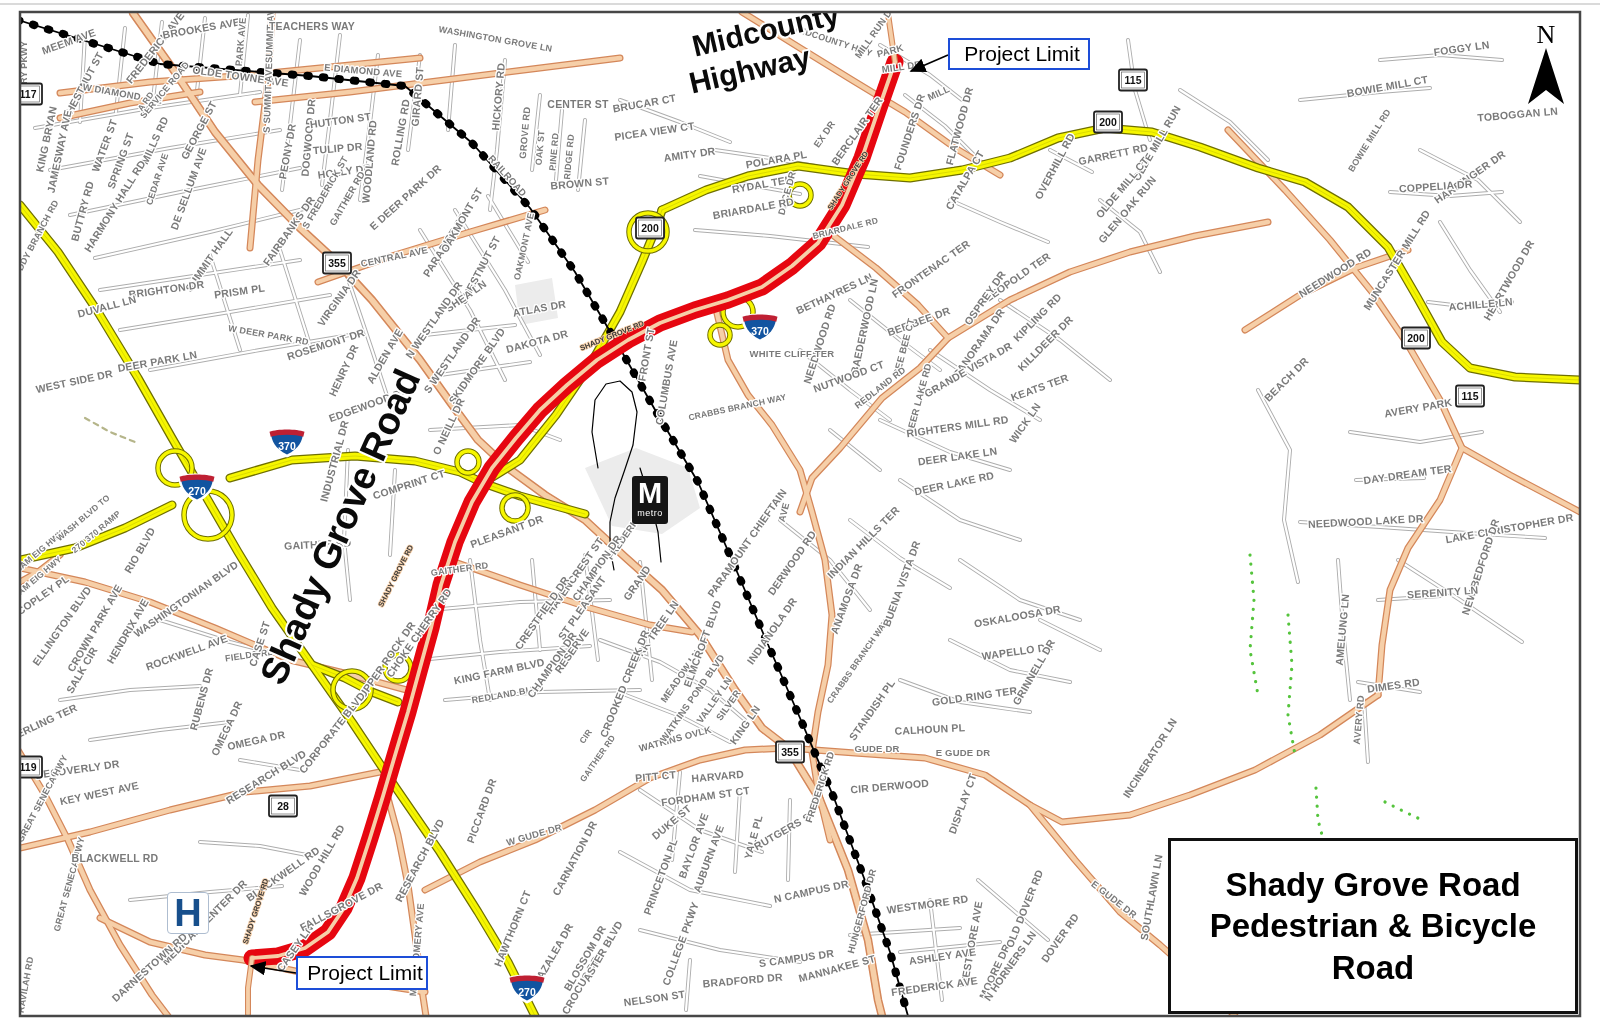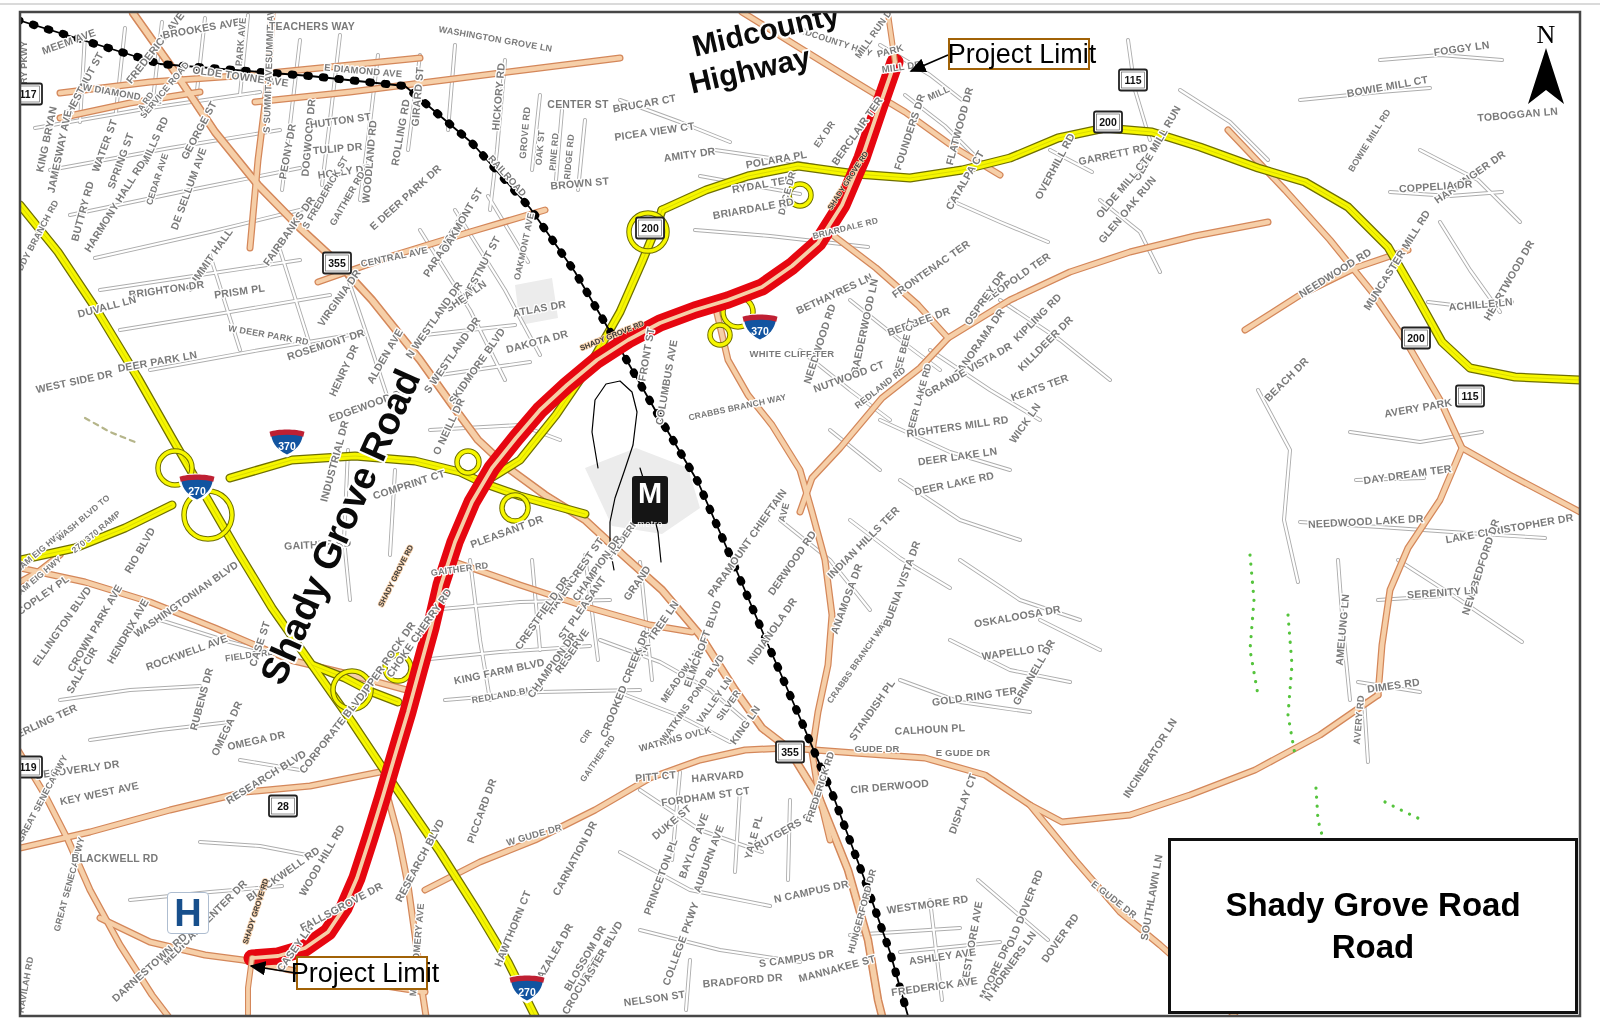--- a/index.html
+++ b/index.html
@@ -8,29 +8,29 @@
   #mapsvg{position:absolute;left:0;top:0;}
   .lbl{font-family:"Liberation Sans",sans-serif;font-weight:700;fill:#7a7a7a;
        paint-order:stroke;stroke:#ffffff;stroke-width:2.6px;stroke-linejoin:round;
        text-anchor:middle;letter-spacing:.2px;}
   .biglbl{font-family:"Liberation Sans",sans-serif;font-weight:700;fill:#0a0a0a;
        paint-order:stroke;stroke:#ffffff;stroke-width:4px;stroke-linejoin:round;text-anchor:middle;}
   .routelbl{font-family:"Liberation Sans",sans-serif;font-weight:700;fill:#3c3c3c;
        paint-order:stroke;stroke:#f6cfa8;stroke-width:1.6px;text-anchor:middle;}
   .shieldnum{font-family:"Liberation Sans",sans-serif;font-weight:700;text-anchor:middle;}
   .overlay{position:absolute;box-sizing:border-box;}
-  .callout{border:2px solid #a16207;background:#fff;color:#000;
+  .callout{border:2px solid #1d4ed8;background:#fff;color:#000;
        display:flex;align-items:center;justify-content:center;
-       font-size:27px;font-weight:400;white-space:nowrap;z-index:4;padding-left:6px;}
+       font-size:21px;font-weight:400;white-space:nowrap;z-index:4;padding-left:6px;}
   #title-box{border:3px solid #111;background:#fff;z-index:5;
        display:flex;flex-direction:column;align-items:center;justify-content:center;
        text-align:center;font-weight:700;font-size:33px;line-height:1.26;color:#000;}
   #metro-icon{background:#151515;border-radius:3px;color:#fff;text-align:center;z-index:3;}
   #metro-icon .m{font-size:29px;font-weight:700;line-height:30px;display:block;margin-top:2px;}
-  #metro-icon .metro-word{font-size:9px;letter-spacing:.5px;display:block;line-height:10px;margin-top:11px;}
+  #metro-icon .metro-word{font-size:9px;letter-spacing:.5px;display:block;line-height:10px;}
   #hospital-icon{background:#fff;border:1px solid #aebdd0;border-radius:4px;z-index:3;
        display:flex;align-items:center;justify-content:center;}
   #hospital-icon span{color:#174f8c;font-weight:700;font-size:38px;line-height:1;}
   #north{z-index:3;text-align:center;width:44px;}
   #north .n{font-family:"Liberation Serif",serif;font-size:26px;color:#000;display:block;line-height:26px;}
 </style>
 </head>
 <body>
 
 <div id="stage">
@@ -700,15 +700,16 @@
 
   <div id="callout-0" class="overlay callout" style="left: 948px; top: 38px; width: 142px; height: 32px;">
     <span>Project Limit</span>
   </div>
   <div id="callout-1" class="overlay callout" style="left: 296px; top: 956px; width: 132px; height: 34px;">
     <span>Project Limit</span>
   </div>
 
   <div id="title-box" class="overlay" style="left: 1168px; top: 838px; width: 410px; height: 176px;">
     <span>Shady Grove Road</span>
+    <span>Pedestrian &amp; Bicycle</span>
     <span>Road</span>
   </div>
 </div>
 
 </body></html>

